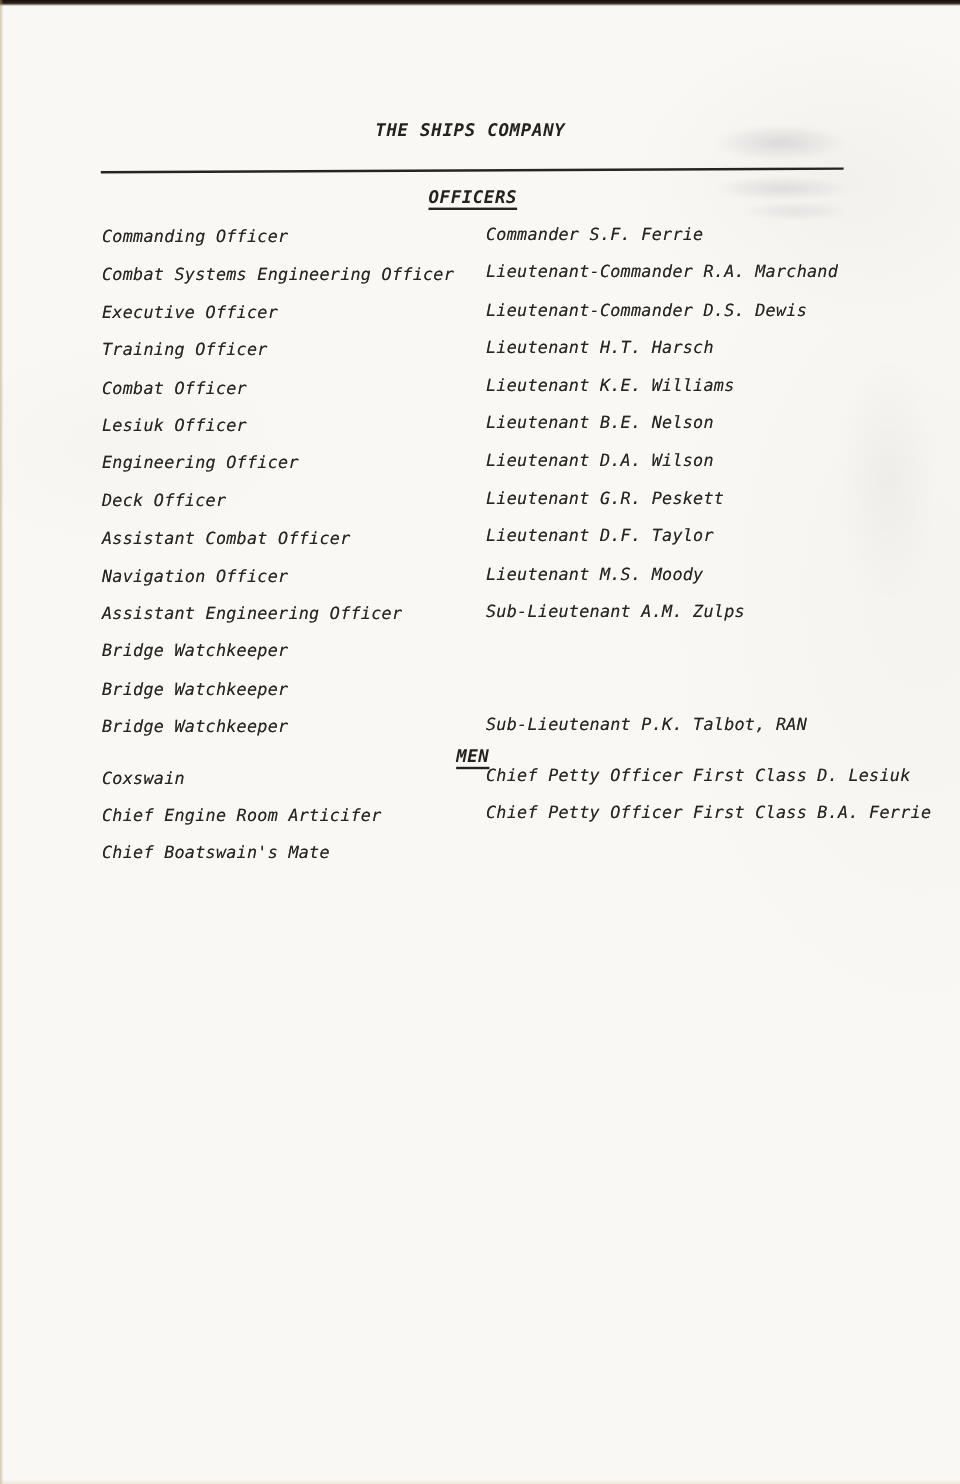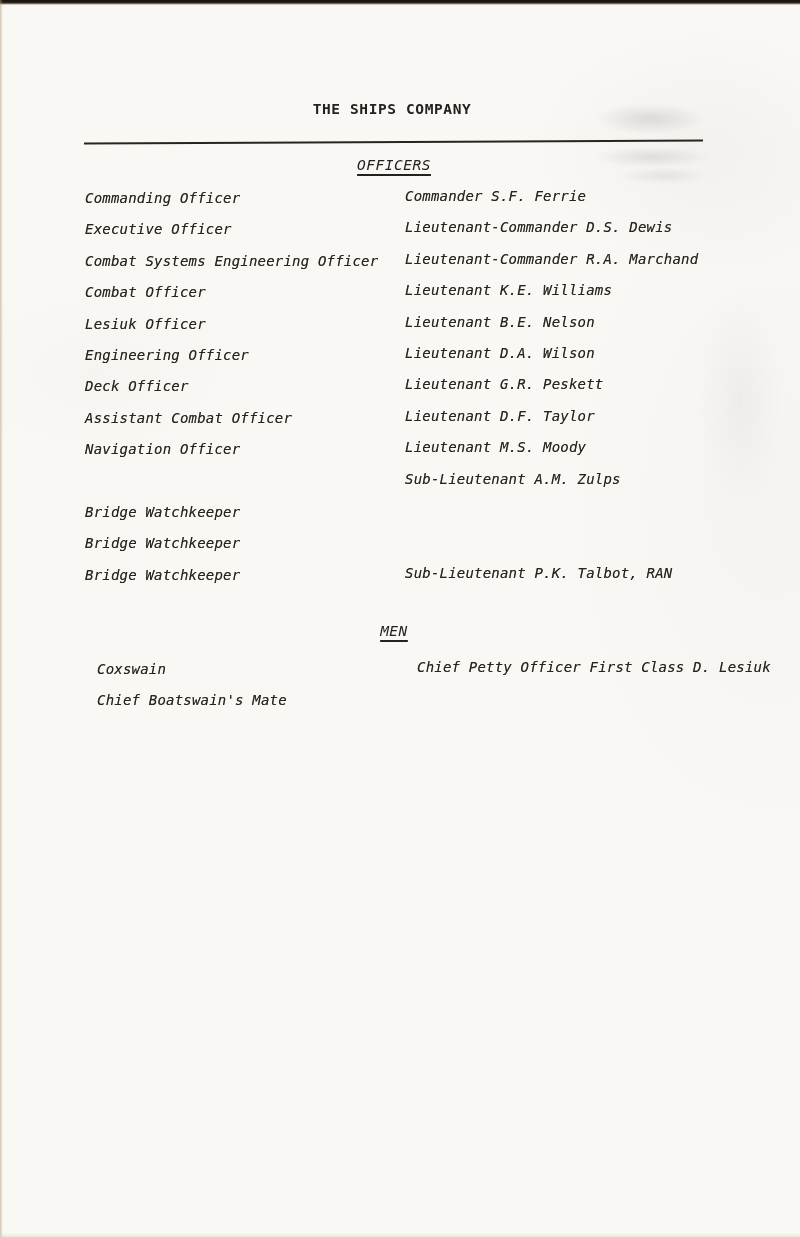--- a/index.html
+++ b/index.html
@@ -42,20 +42,21 @@
     background: linear-gradient(to top, rgba(222,207,170,0.45), rgba(222,207,170,0));
   }
   .doc-title {
     position: absolute;
     top: 101px;
     left: 0;
     width: 784px;
     margin: 0;
     text-align: center;
     font-family: "DejaVu Sans Mono", monospace;
+    font-style: italic;
     font-weight: bold;
     font-size: 14.5px;
     letter-spacing: 0.6px;
     color: #23221e;
   }
   .rule {
     position: absolute;
     top: 141px;
     left: 84px;
     width: 619px;
@@ -66,21 +67,21 @@
     margin: 0;
   }
   .doc-section .section-heading {
     position: absolute;
     left: 0;
     width: 788px;
     margin: 0;
     text-align: center;
     font-family: "DejaVu Sans Mono", monospace;
     font-style: italic;
-    font-weight: normal;
+    font-weight: bold;
     font-size: 14.5px;
     letter-spacing: 0.5px;
     color: #23221e;
     text-decoration: underline;
     text-decoration-thickness: 1.6px;
     text-underline-offset: 4px;
   }
   .doc-section .rows {
     position: absolute;
     left: 0;
@@ -102,21 +103,21 @@
     text-shadow: 0 0 0.5px rgba(38,37,31,0.55);
   }
   .row .pos { left: 85px; }
   .row .name { left: 405px; top: -2px; }
 
   .section-0 .section-heading { top: 157px; }
   .section-0 .rows { top: 190px; }
   .section-0 .row { height: 31.4px; }
 
   .section-1 .section-heading { top: 623px; }
-  .section-1 .rows { top: 661px; margin-left: 12px; }
+  .section-1 .rows { top: 641px; }
   .section-1 .row { height: 30.8px; }
 
   .smudge {
     position: absolute;
     pointer-events: none;
     filter: blur(1.2px);
   }
   .smudge-1 {
     top: 104px; left: 596px; width: 108px; height: 30px;
     background: radial-gradient(ellipse at center, rgba(115,115,122,0.20), rgba(115,115,122,0) 72%);
@@ -148,26 +149,30 @@
 
   <div id="sections">
       <section class="doc-section section-0">
         <h2 class="section-heading">OFFICERS</h2>
         <div class="rows">
           <div class="row">
             <span class="pos">Commanding Officer</span>
             <span class="name">Commander S.F. Ferrie</span>
           </div>
           <div class="row">
+            <span class="pos">Combat Systems Engineering Officer</span>
+            <span class="name">Lieutenant-Commander R.A. Marchand</span>
+          </div>
+          <div class="row">
             <span class="pos">Executive Officer</span>
             <span class="name">Lieutenant-Commander D.S. Dewis</span>
           </div>
           <div class="row">
-            <span class="pos">Combat Systems Engineering Officer</span>
-            <span class="name">Lieutenant-Commander R.A. Marchand</span>
+            <span class="pos">Training Officer</span>
+            <span class="name">Lieutenant H.T. Harsch</span>
           </div>
           <div class="row">
             <span class="pos">Combat Officer</span>
             <span class="name">Lieutenant K.E. Williams</span>
           </div>
           <div class="row">
             <span class="pos">Lesiuk Officer</span>
             <span class="name">Lieutenant B.E. Nelson</span>
           </div>
           <div class="row">
@@ -180,20 +185,21 @@
           </div>
           <div class="row">
             <span class="pos">Assistant Combat Officer</span>
             <span class="name">Lieutenant D.F. Taylor</span>
           </div>
           <div class="row">
             <span class="pos">Navigation Officer</span>
             <span class="name">Lieutenant M.S. Moody</span>
           </div>
           <div class="row">
+            <span class="pos">Assistant Engineering Officer</span>
             <span class="name">Sub-Lieutenant A.M. Zulps</span>
           </div>
           <div class="row">
             <span class="pos">Bridge Watchkeeper</span>
           </div>
           <div class="row">
             <span class="pos">Bridge Watchkeeper</span>
           </div>
           <div class="row">
             <span class="pos">Bridge Watchkeeper</span>
@@ -202,20 +208,24 @@
         </div>
       </section>
       <section class="doc-section section-1">
         <h2 class="section-heading">MEN</h2>
         <div class="rows">
           <div class="row">
             <span class="pos">Coxswain</span>
             <span class="name">Chief Petty Officer First Class D. Lesiuk</span>
           </div>
           <div class="row">
+            <span class="pos">Chief Engine Room Articifer</span>
+            <span class="name">Chief Petty Officer First Class B.A. Ferrie</span>
+          </div>
+          <div class="row">
             <span class="pos">Chief Boatswain's Mate</span>
           </div>
         </div>
       </section>
     </div>
 
   <div class="smudge smudge-1"></div>
   <div class="smudge smudge-2"></div>
   <div class="smudge smudge-3"></div>
   <div class="smudge smudge-4"></div>

